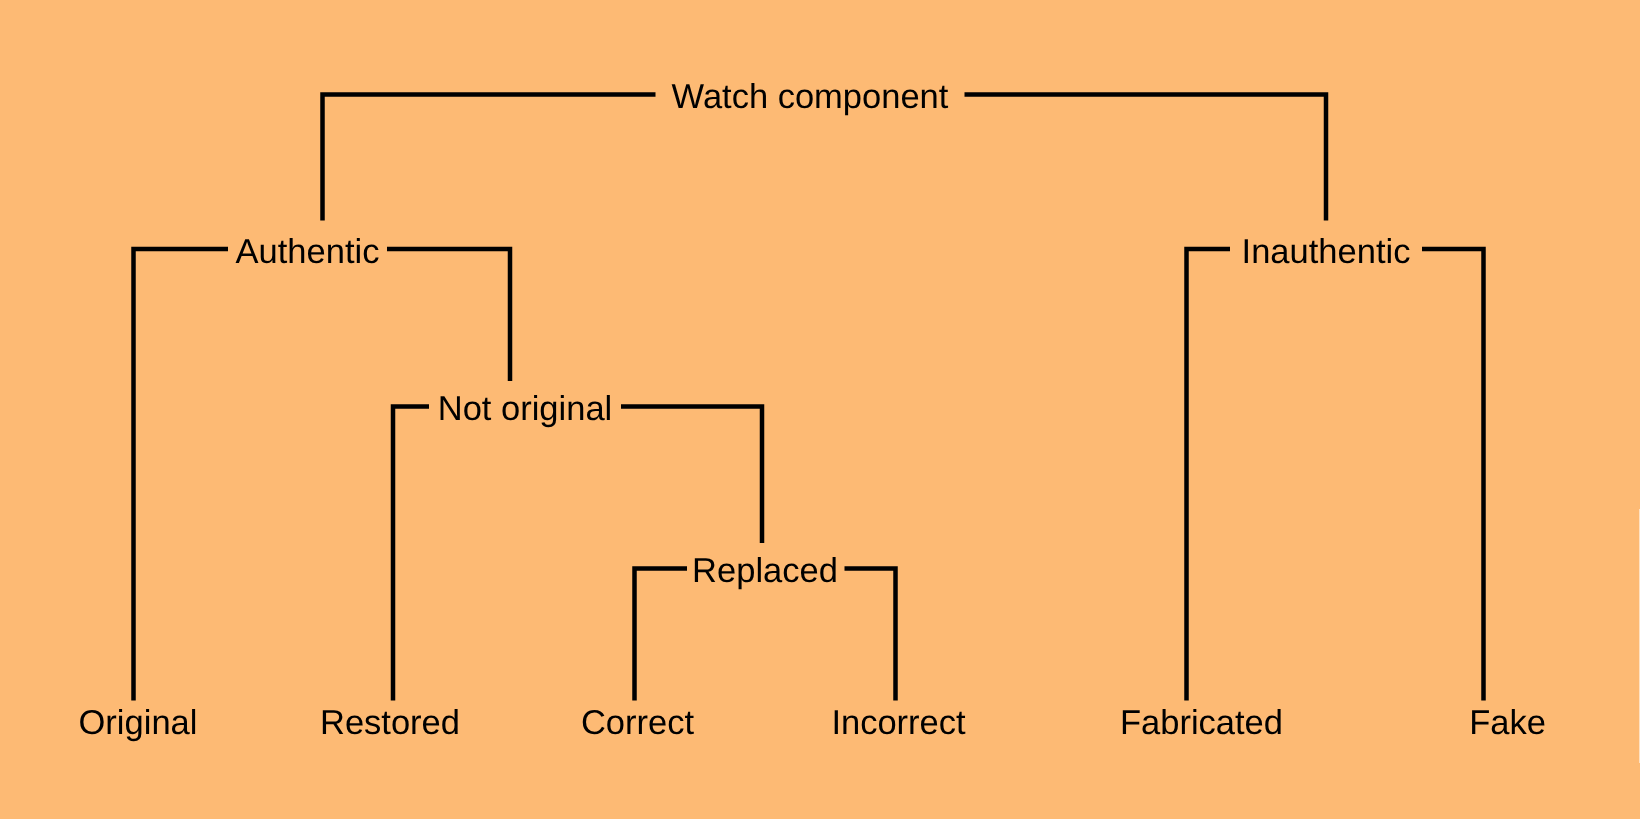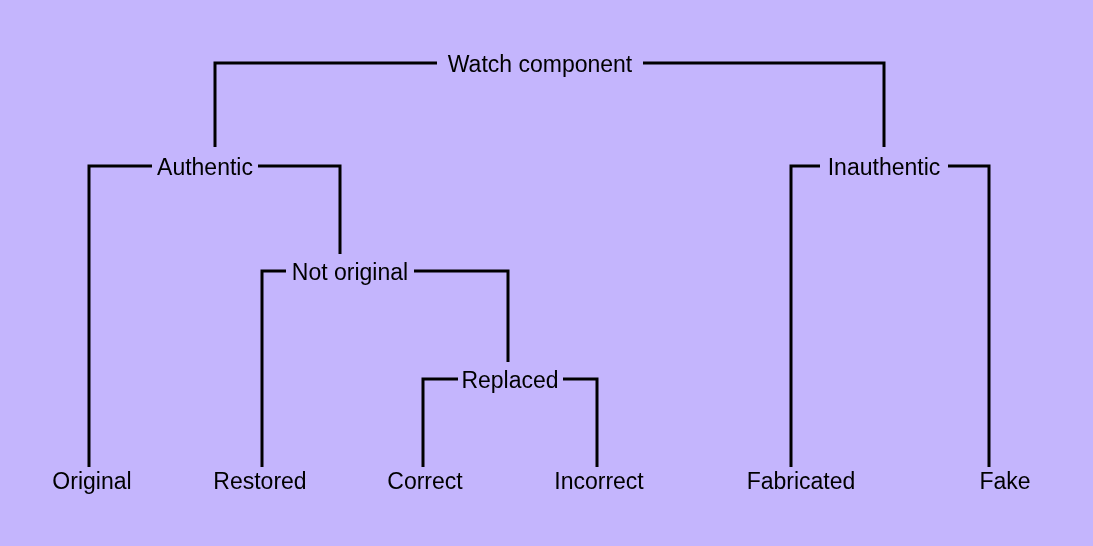--- a/index.html
+++ b/index.html
@@ -7,21 +7,21 @@
     padding: 0;
     background: #ffffff;
   }
   body {
     font-family: "Liberation Sans", sans-serif;
   }
   #diagram-root {
     position: relative;
     width: 1093px;
     height: 546px;
-    background: #c4b5fd;
+    background: #fdba74;
     overflow: hidden;
     text-decoration: underline;
   }
   svg#tree-svg {
     position: absolute;
     left: 0;
     top: 0;
     width: 1093px;
     height: 546px;
     display: block;

